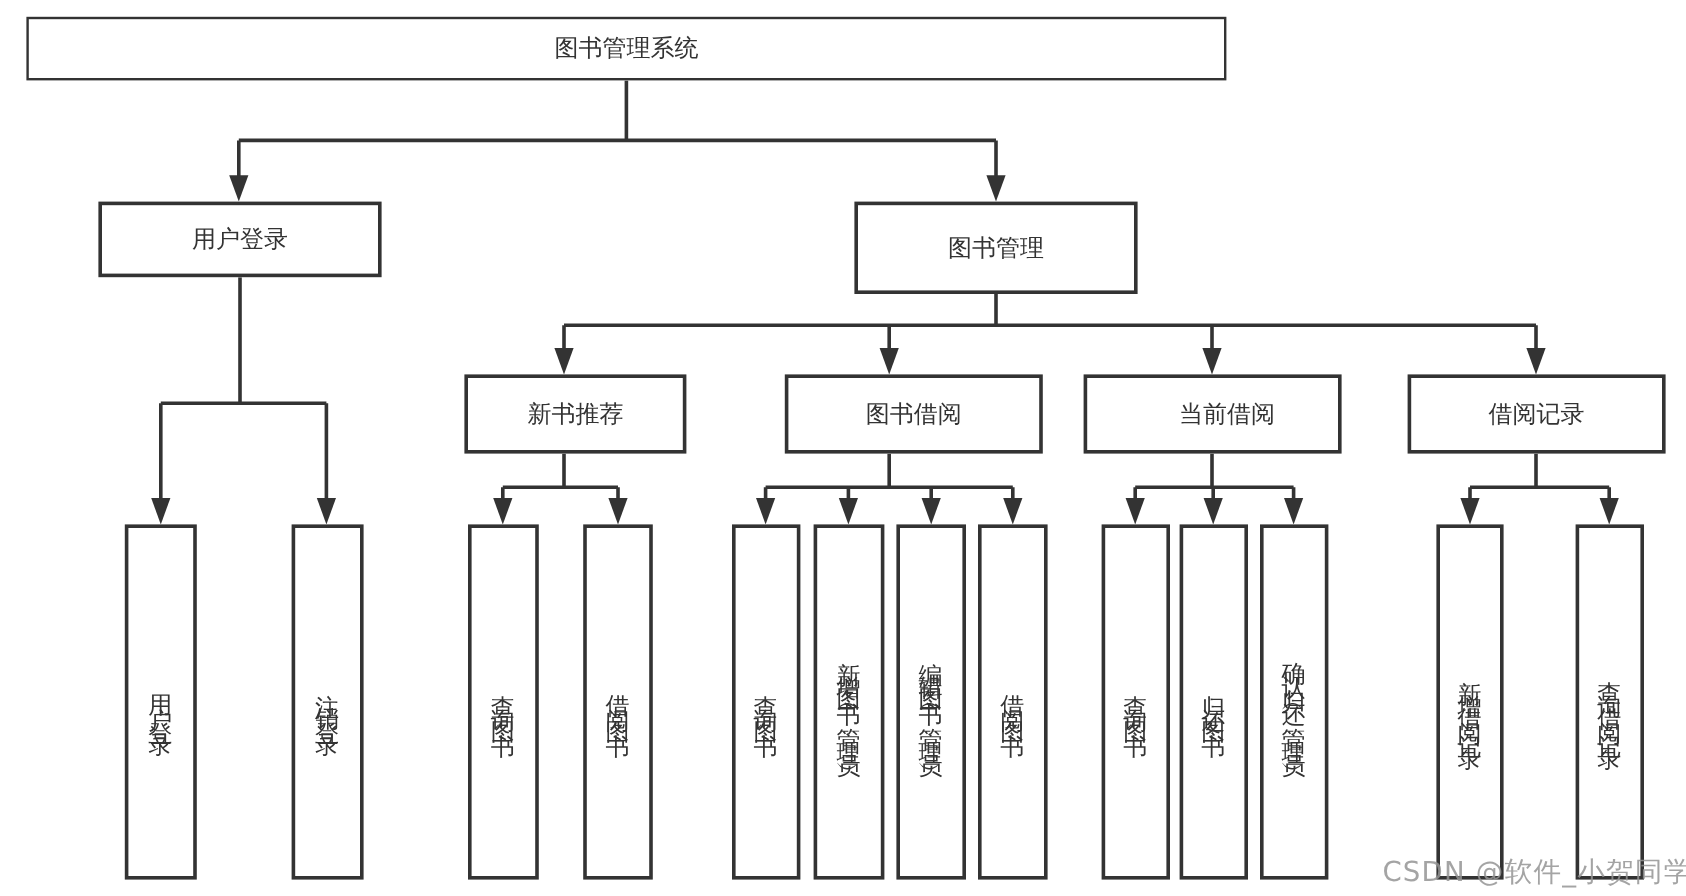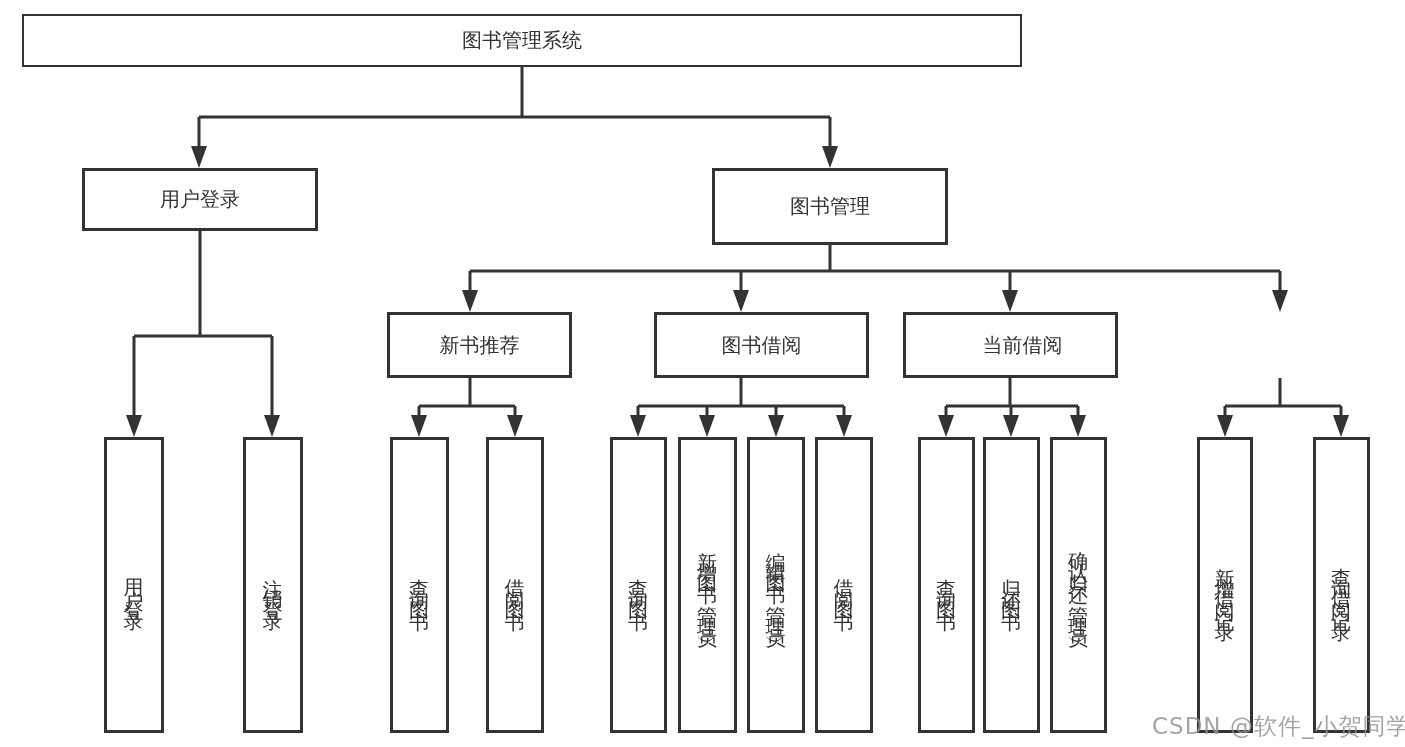--- a/index.html
+++ b/index.html
@@ -89,20 +89,21 @@
   </svg>
 
   <div class="node root" style="left:22px; top:14px; width:1000px; height:53px;">图书管理系统</div>
 
   <div class="node" style="left:82px; top:168px; width:236px; height:63px;">用户登录</div>
   <div class="node" style="left:712px; top:168px; width:236px; height:77px;">图书管理</div>
 
   <div class="node" style="left:363px; top:312px; width:185px; height:66px;margin-left:24px;">新书推荐</div>
   <div class="node" style="left:634px; top:312px; width:215px; height:66px;margin-left:20px;">图书借阅</div>
   <div class="node" style="left:903px; top:312px; width:215px; height:66px;padding-left:24px;">当前借阅</div>
+  <div class="node" style="left:1173px; top:312px; width:215px; height:66px;">借阅记录</div>
 
   <div class="node leaf" style="left:104px; top:437px; width:60px; height:296px;">用户登录</div>
   <div class="node leaf" style="left:243px; top:437px; width:60px; height:296px;">注销登录</div>
 
   <div class="node leaf" style="left:390px; top:437px; width:59px; height:296px;">查询图书</div>
   <div class="node leaf" style="left:486px; top:437px; width:58px; height:296px;">借阅图书</div>
 
   <div class="node leaf" style="left:610px; top:437px; width:57px; height:296px;">查询图书</div>
   <div class="node leaf" style="left:678px; top:437px; width:59px; height:296px;">新增图书（管理员）</div>
   <div class="node leaf" style="left:747px; top:437px; width:58px; height:296px;">编辑图书（管理员）</div>

